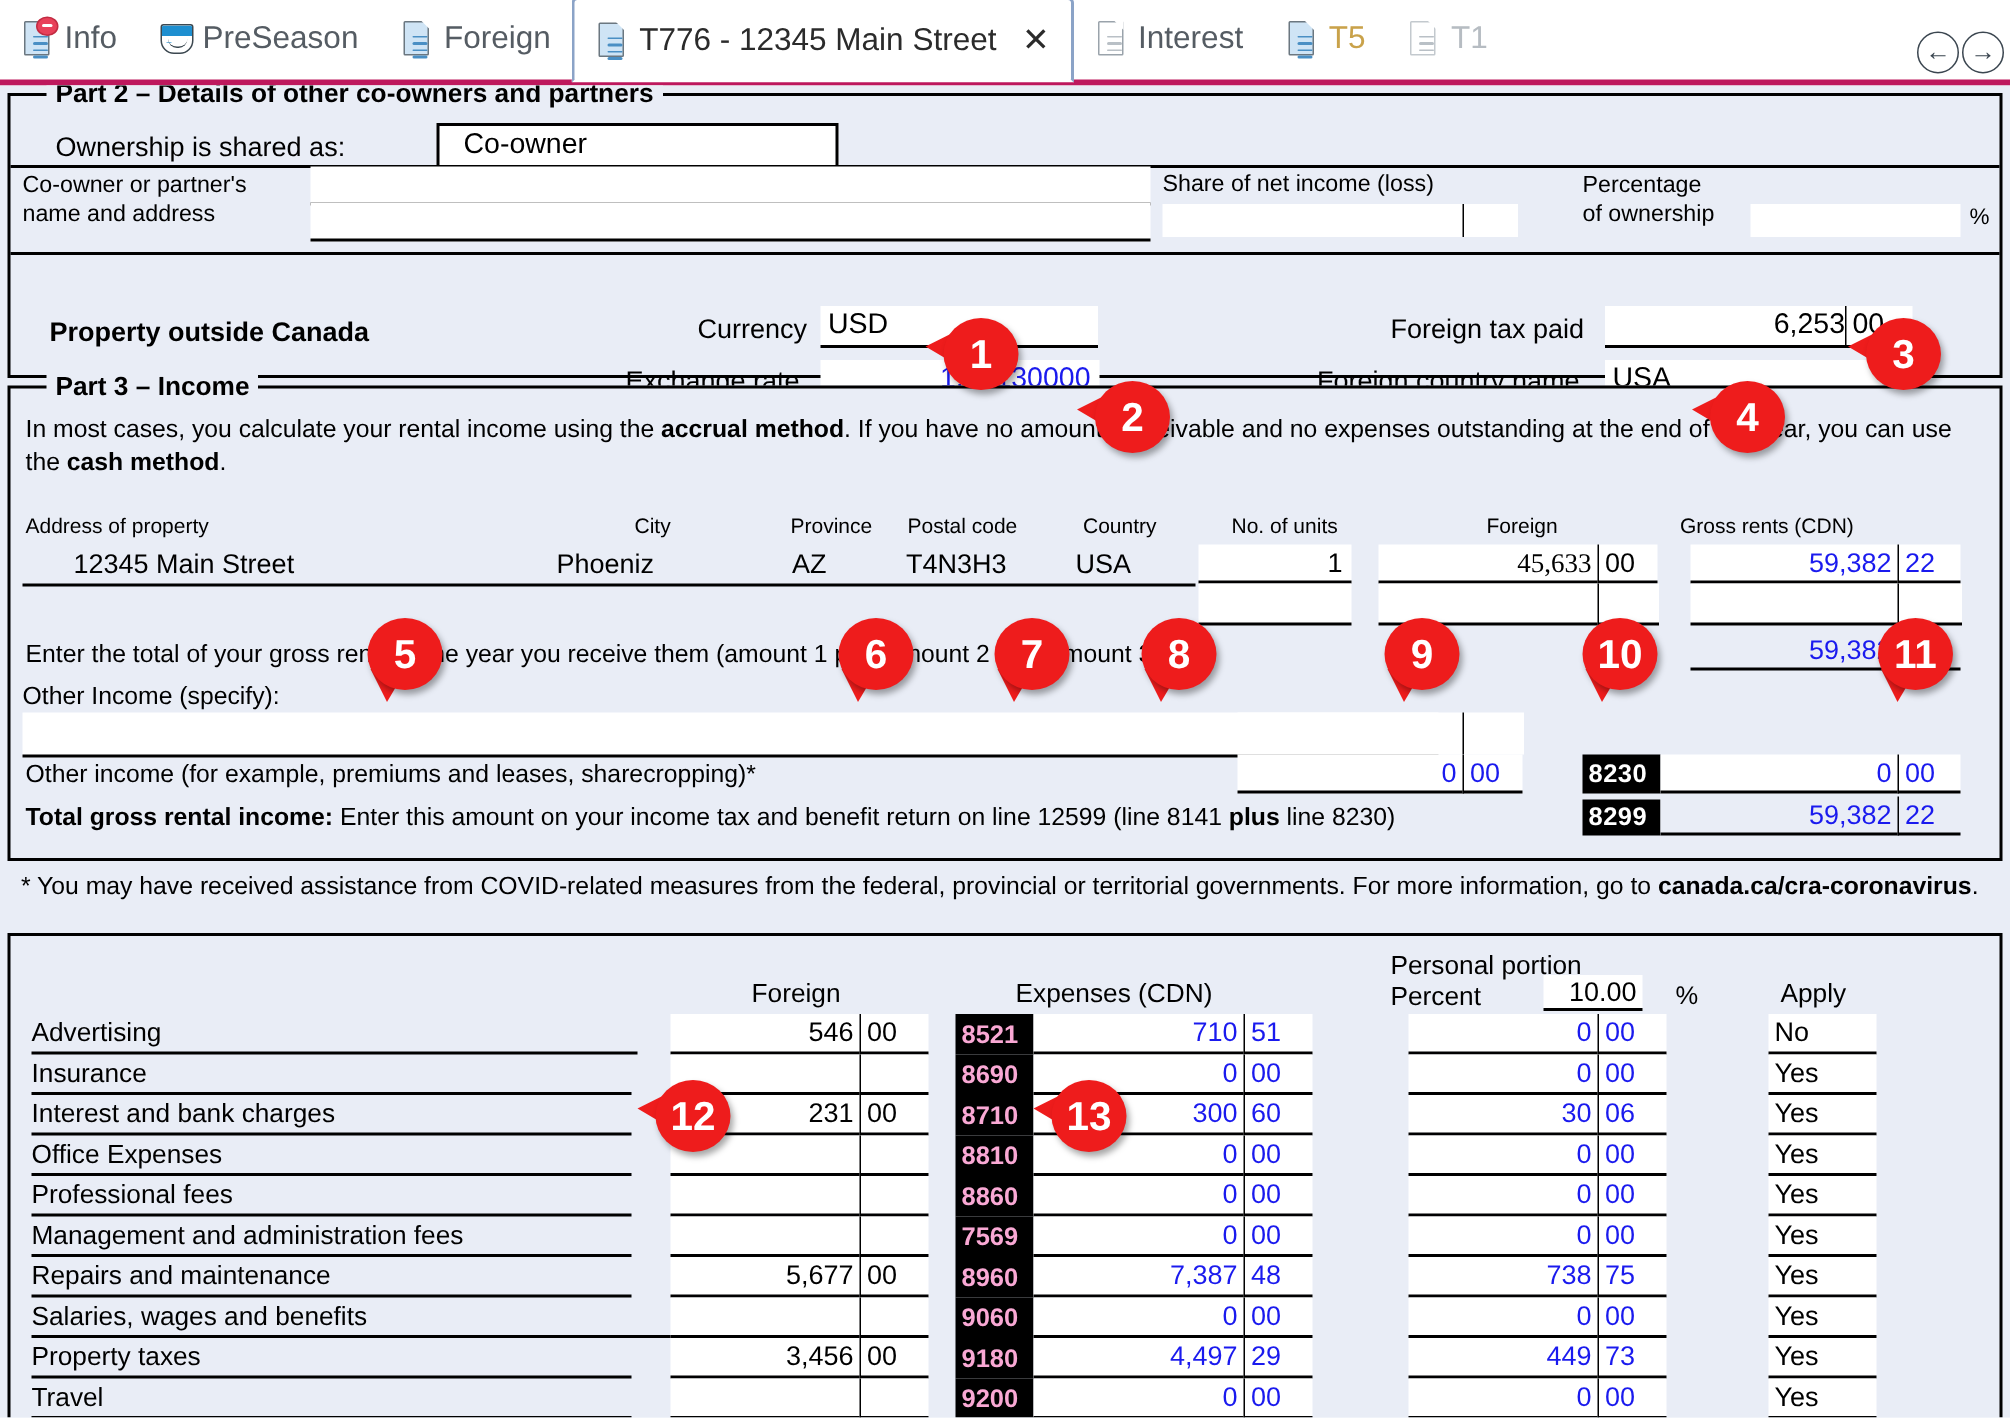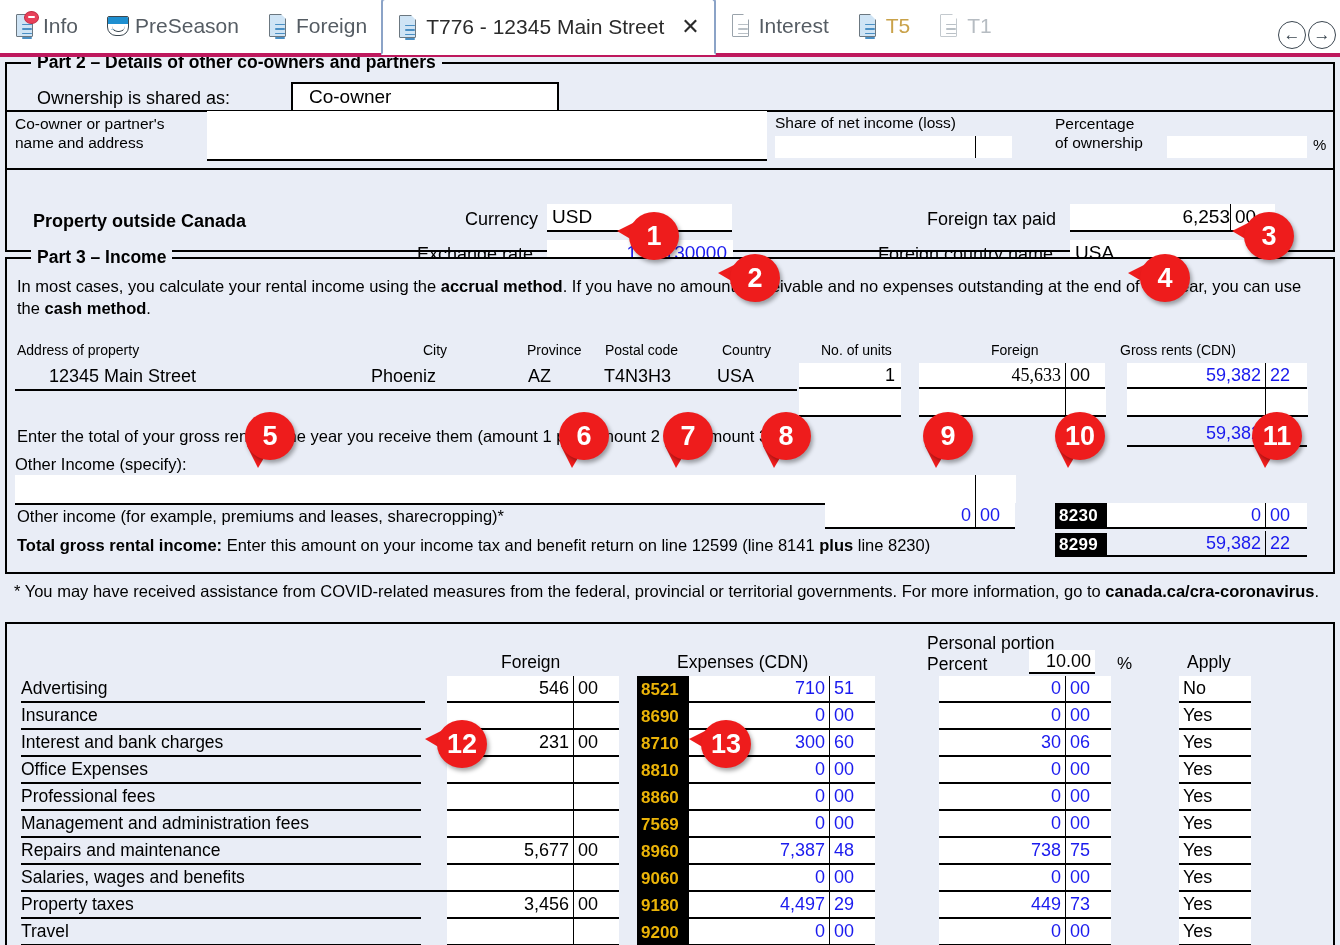--- a/index.html
+++ b/index.html
@@ -128,21 +128,21 @@
   .lnbox{position:absolute;background:#000;color:#fff;font-weight:bold;font-size:17px;
          display:flex;align-items:center;justify-content:center;letter-spacing:0.3px;}
 
   
   #exp{position:absolute;left:5px;top:565px;width:1330px;height:375px;}
   .exprow{position:absolute;left:0;width:100%;height:27px;}
   .expname{position:absolute;left:14px;font-size:17.5px;white-space:nowrap;}
   .expnameul{position:absolute;left:14px;height:0;border-bottom:2px solid #000;}
   .forcell{position:absolute;left:440px;width:126px;height:27px;background:#fff;border-bottom:2px solid #000;display:flex;align-items:center;justify-content:flex-end;padding-right:4px;box-sizing:border-box;font-size:18px;}
   .forcents{position:absolute;left:566px;width:46px;height:27px;background:#fff;border-bottom:2px solid #000;border-left:1.6px solid #000;display:flex;align-items:center;padding-left:4px;box-sizing:border-box;font-size:18px;}
-  .codebox{position:absolute;left:630px;width:52px;height:27px;background:#000;color:#eab308;font-weight:bold;font-size:17px;display:flex;align-items:center;justify-content:flex-start;padding-left:4px;box-sizing:border-box;}
+  .codebox{position:absolute;left:630px;width:52px;height:27px;background:#000;color:#f9a8d4;font-weight:bold;font-size:17px;display:flex;align-items:center;justify-content:flex-start;padding-left:4px;box-sizing:border-box;}
   .expcell{position:absolute;left:682px;width:140px;height:27px;background:#fff;border-bottom:2px solid #000;display:flex;align-items:center;justify-content:flex-end;padding-right:4px;box-sizing:border-box;font-size:18px;}
   .expcents{position:absolute;left:822px;width:46px;height:27px;background:#fff;border-bottom:2px solid #000;border-left:1.6px solid #000;display:flex;align-items:center;padding-left:4px;box-sizing:border-box;font-size:18px;}
   .perscell{position:absolute;left:932px;width:126px;height:27px;background:#fff;border-bottom:2px solid #000;display:flex;align-items:center;justify-content:flex-end;padding-right:4px;box-sizing:border-box;font-size:18px;}
   .perscents{position:absolute;left:1058px;width:46px;height:27px;background:#fff;border-bottom:2px solid #000;border-left:1.6px solid #000;display:flex;align-items:center;padding-left:4px;box-sizing:border-box;font-size:18px;}
   .applycell{position:absolute;left:1172px;width:72px;height:27px;background:#fff;border-bottom:2px solid #000;display:flex;align-items:center;padding-left:4px;box-sizing:border-box;font-size:18px;}
 
   
   .marker{
     position:absolute;width:62px;height:48px;z-index:40;
     pointer-events:none;

